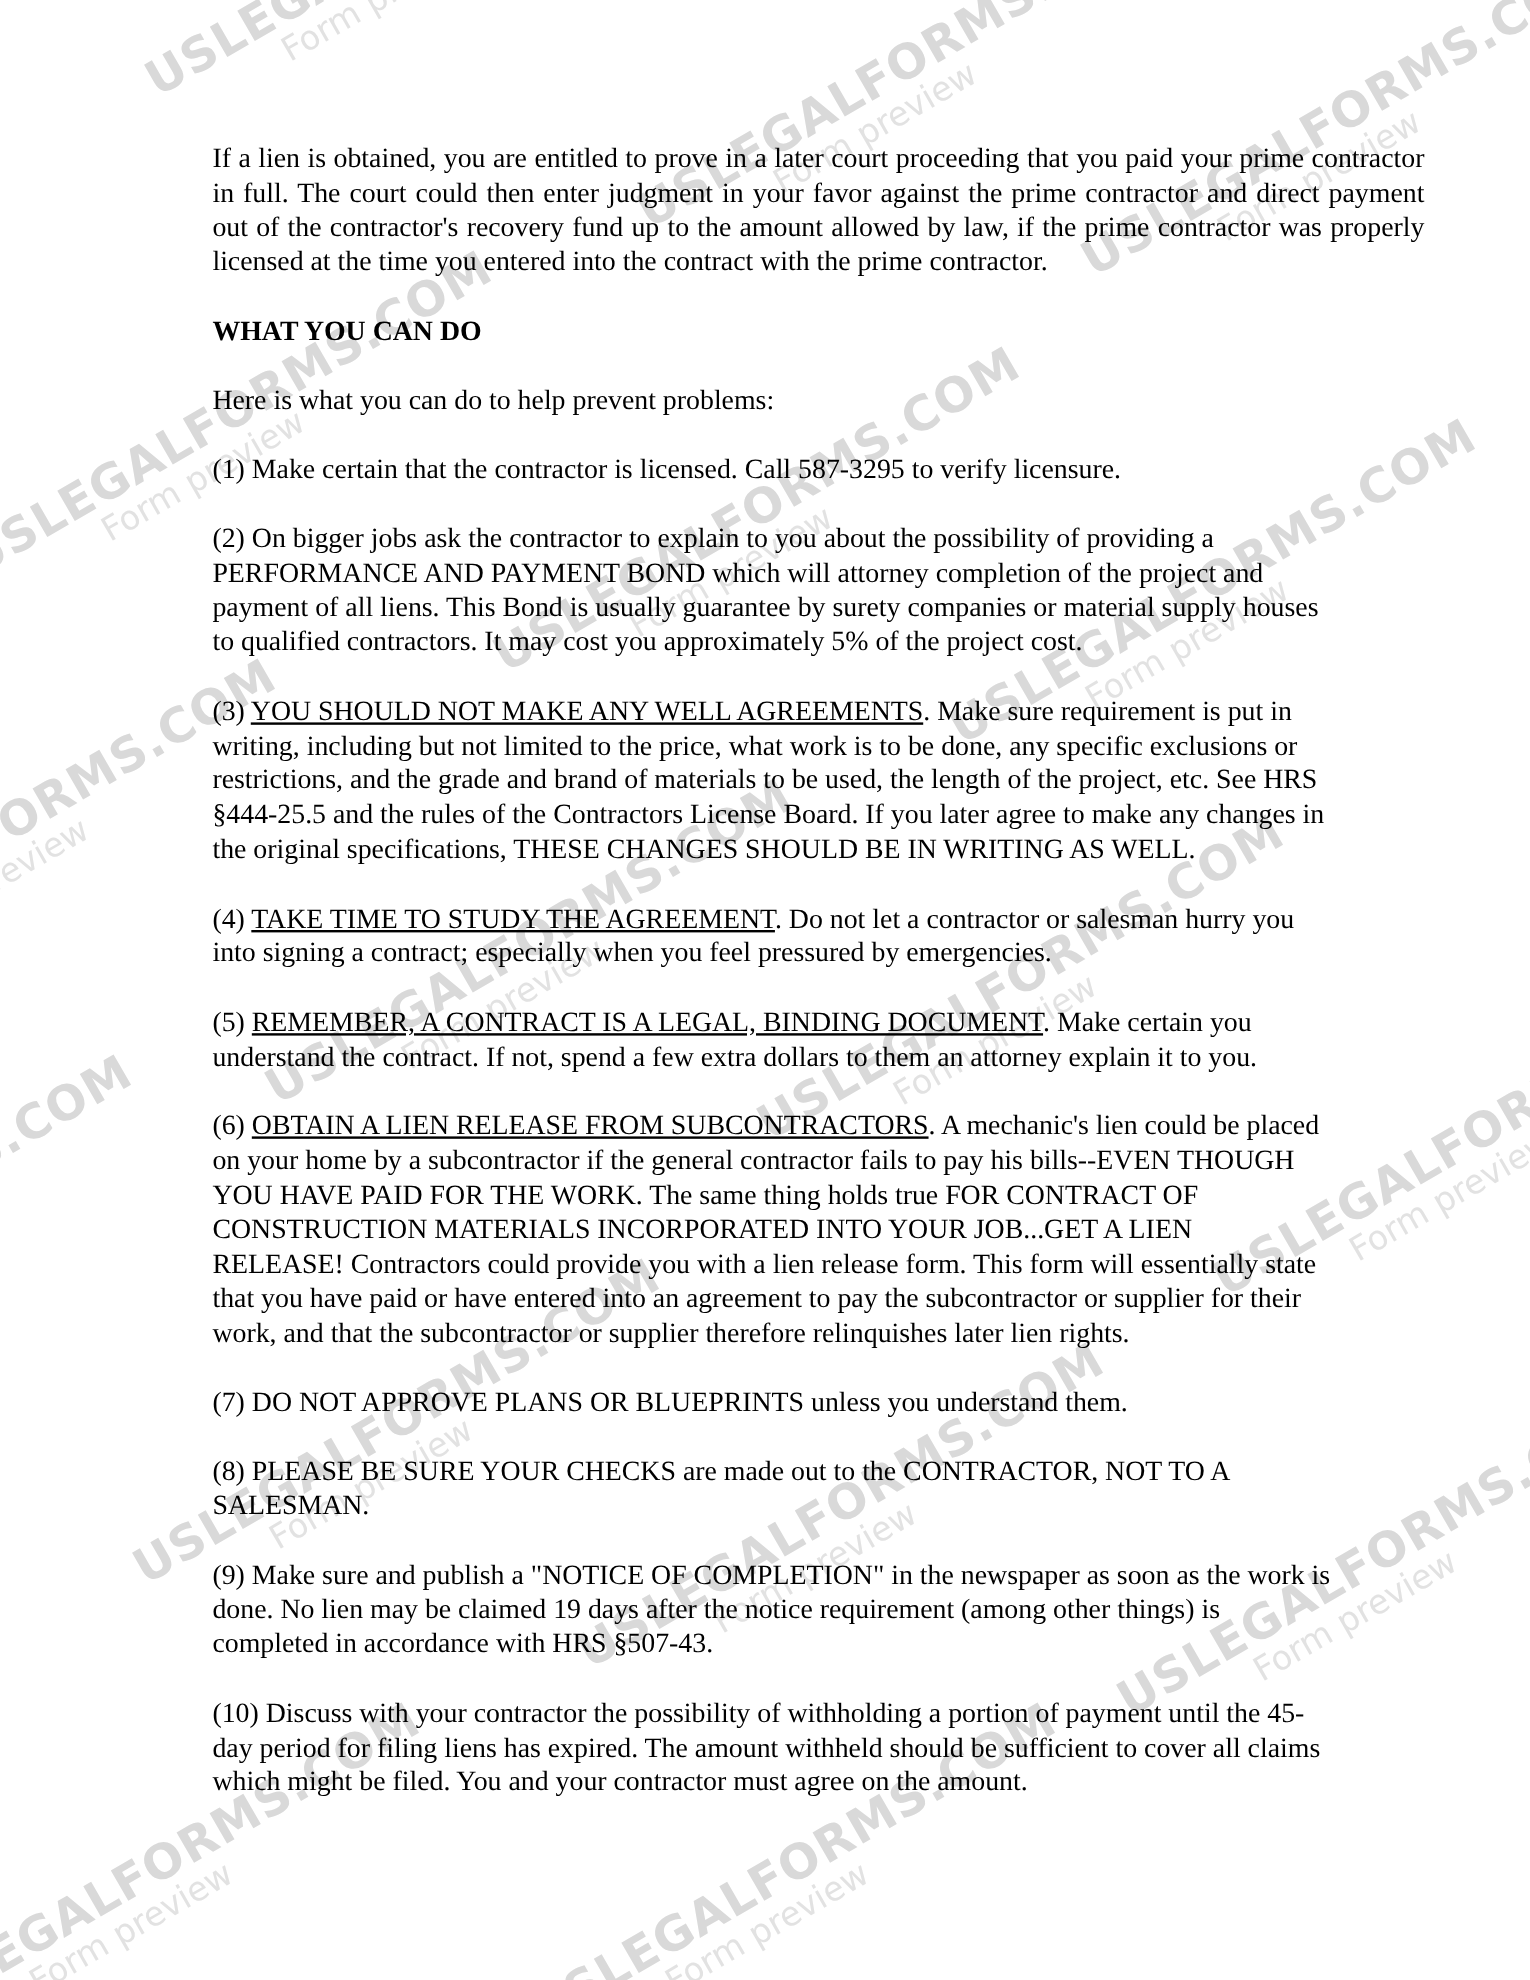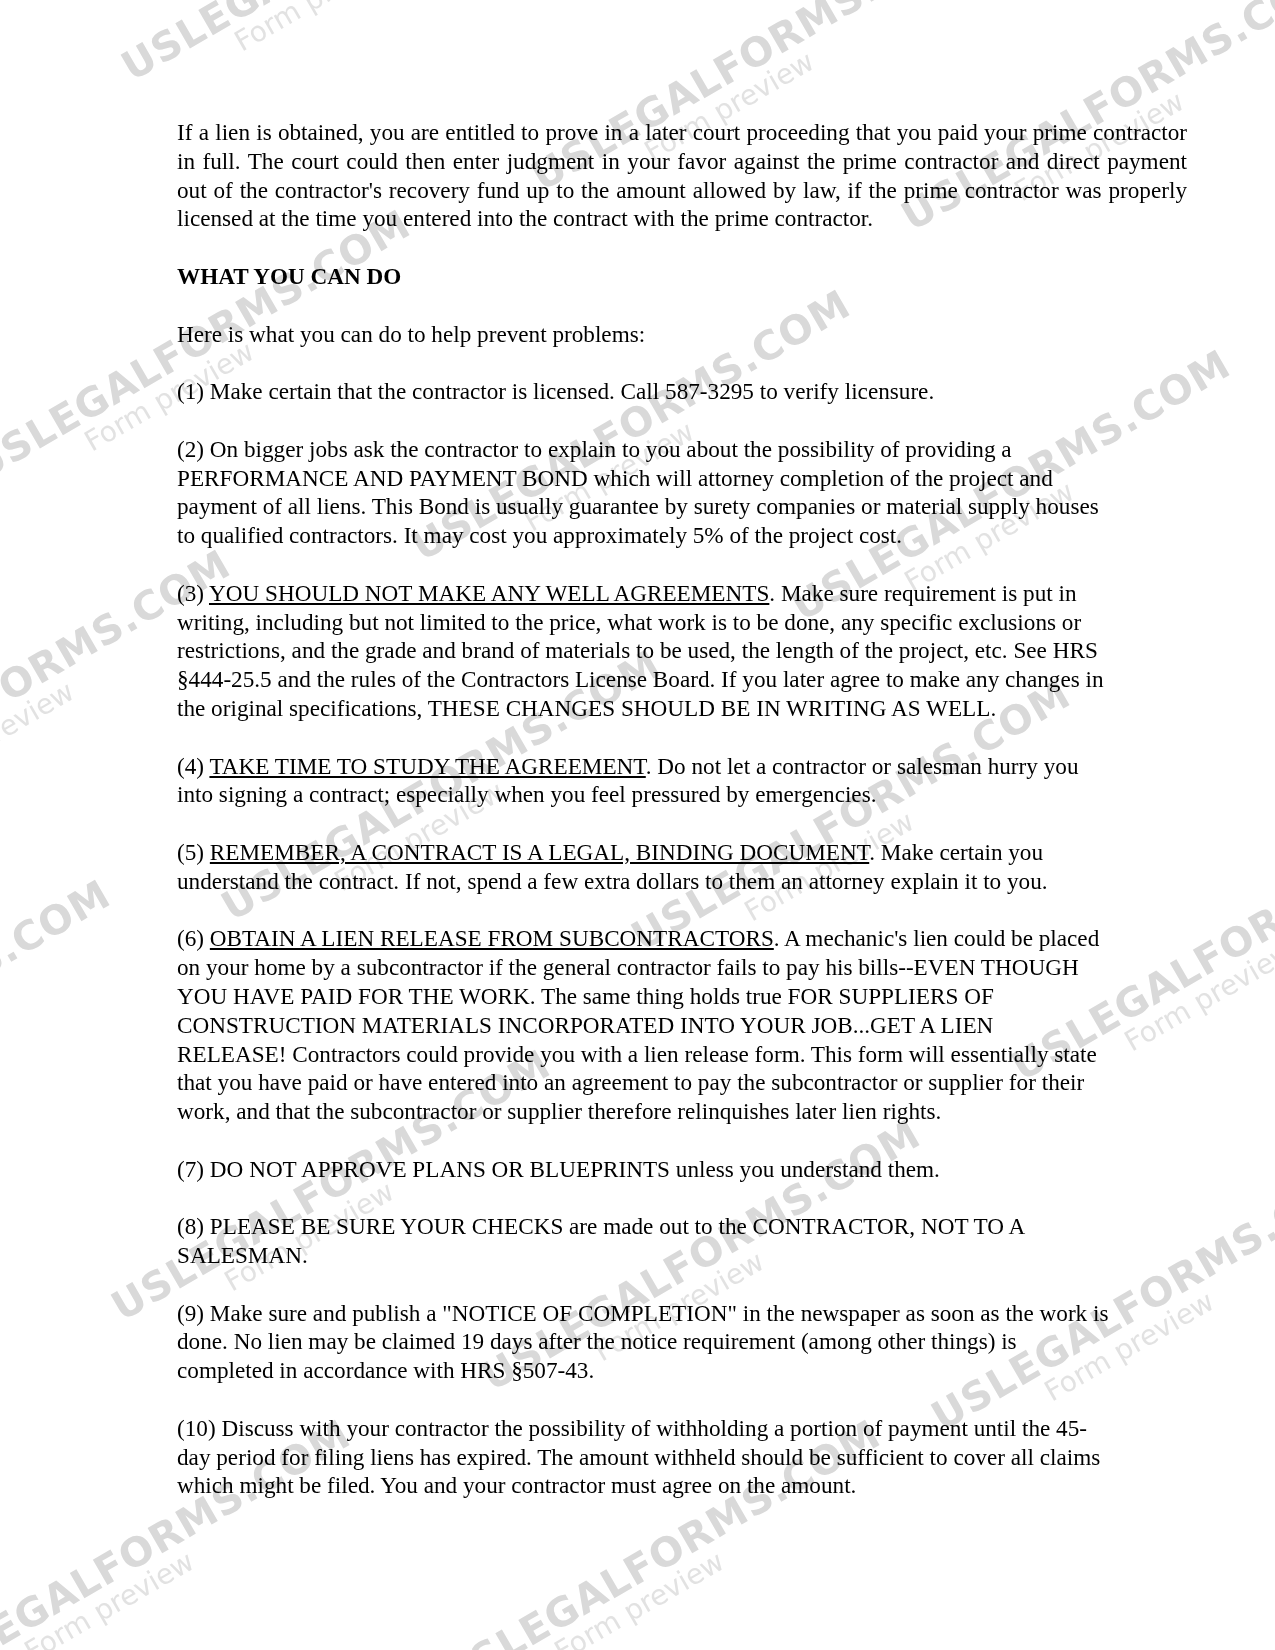--- a/index.html
+++ b/index.html
@@ -127,21 +127,21 @@
     <p class="para">
       <span>(5)</span>
       <span class="u">REMEMBER, A CONTRACT IS A LEGAL, BINDING DOCUMENT</span><span>. Make certain you</span><br>
       <span>understand the contract. If not, spend a few extra dollars to them an attorney explain it to you.</span>
     </p>
 
     <p class="para">
       <span>(6)</span>
       <span class="u">OBTAIN A LIEN RELEASE FROM SUBCONTRACTORS</span><span>. A mechanic's lien could be placed</span><br>
       <span>on your home by a subcontractor if the general contractor fails to pay his bills--EVEN THOUGH</span><br>
-      <span>YOU HAVE PAID FOR THE WORK. The same thing holds true FOR SUPPLIERS OF</span><br>
+      <span>YOU HAVE PAID FOR THE WORK. The same thing holds true FOR CONTRACT OF</span><br>
       <span>CONSTRUCTION MATERIALS INCORPORATED INTO YOUR JOB...GET A LIEN</span><br>
       <span>RELEASE! Contractors could provide you with a lien release form. This form will essentially state</span><br>
       <span>that you have paid or have entered into an agreement to pay the subcontractor or supplier for their</span><br>
       <span>work, and that the subcontractor or supplier therefore relinquishes later lien rights.</span>
     </p>
 
     <p class="para">
       <span>(7)</span>
       <span>DO NOT APPROVE PLANS OR BLUEPRINTS unless you understand them.</span>
     </p>

